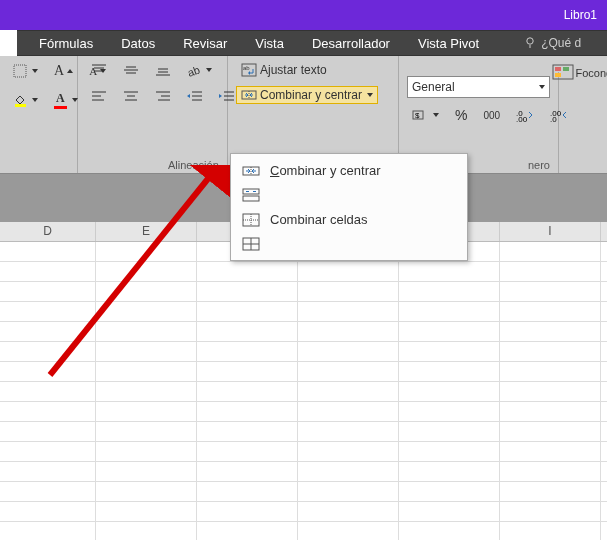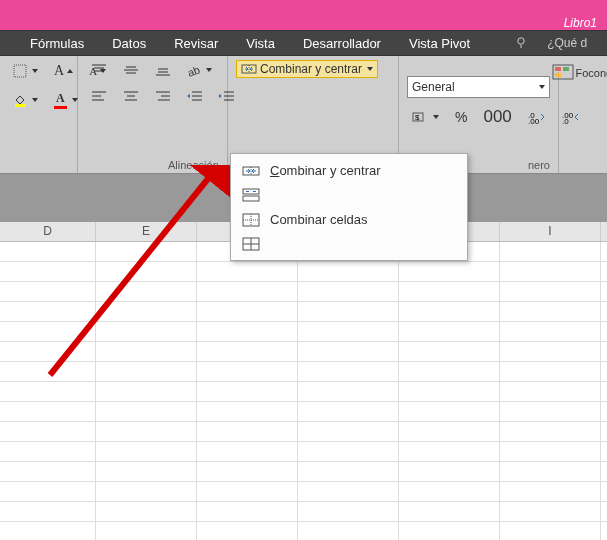--- a/index.html
+++ b/index.html
@@ -1,23 +1,23 @@
 <!DOCTYPE html>
 <html><head>
 <meta charset="utf-8">
 <style>
 * { margin: 0; padding: 0; box-sizing: border-box; font-family: "Segoe UI", Arial, sans-serif; }
 body { width: 607px; height: 540px; background: #fff; overflow: hidden; position: relative; }
 
-.titlebar { height: 30px; background: #ec4899; color: #fff; font-size: 12px; display: flex; align-items: flex-end; justify-content: flex-end; padding-right: 10px; font-style: italic; }
+.titlebar { height: 30px; background: #6d28d9; color: #fff; font-size: 12px; display: flex; align-items: center; justify-content: flex-end; padding-right: 10px; }
 .titlebar span { margin-right: 0; }
 
-.tabbar { height: 26px; background: #444; display: flex; align-items: center; color: #fff; font-size: 13px; padding-left: 30px; border-top: 1px solid #333; border-bottom: 1px solid #333; }
+.tabbar { height: 26px; background: #444; display: flex; align-items: center; color: #fff; font-size: 13px; padding-left: 22px; border-top: 1px solid #333; border-bottom: 1px solid #333; margin-left: 17px; }
 .tabbar .tab { margin-right: 28px; cursor: pointer; }
-.tabbar .tell { margin-left: 16px; display: flex; align-items: center; color: #ccc; font-size: 12px; gap: 15px; }
+.tabbar .tell { margin-left: 16px; display: flex; align-items: center; color: #ccc; font-size: 12px; }
 .tabbar .tell svg { margin-right: 4px; }
 
 .ribbon { height: 118px; background: #cfcfcf; display: flex; border-bottom: 1px solid #888; font-size: 12px; color: #333; }
 .group { border-right: 1px solid #aaa; padding: 4px 8px 2px 8px; display: flex; flex-direction: column; justify-content: space-between; position: relative; }
 .group-rows { display: flex; flex-direction: column; gap: 6px; }
 .row { display: flex; align-items: center; gap: 6px; }
 .btn { padding: 2px 4px; border: 1px solid transparent; display: inline-flex; align-items: center; gap: 3px; cursor: pointer; }
 .caret { width: 0; height: 0; border-left: 3px solid transparent; border-right: 3px solid transparent; border-top: 4px solid #333; margin-left: 2px; }
 .group-label { text-align: left; font-size: 11px; color: #555; margin-top: 2px; }
 
@@ -180,20 +180,31 @@
             </svg>
           </span>
       </div>
     </div>
     <div class="group-label" style="text-align:left;position:absolute;bottom:2px;left:90px">Alineación</div>
   </div>
 
   <div class="group wrap-group">
     <div class="group-rows">
       <div class="row">
+        <span class="btn">
+          <svg width="16" height="14">
+              <rect x="1" y="1" width="14" height="12" fill="none" stroke="#555"></rect>
+              <text x="2" y="7" font-size="6" fill="#333">ab</text>
+              <path d="M12 6 L12 10 L9 10" fill="none" stroke="#2a6fb5"></path>
+              <path d="M9 8 L7 10 L9 12 Z" fill="#2a6fb5"></path>
+            </svg>
+          <span>Ajustar texto</span>
+        </span>
+      </div>
+      <div class="row">
         <span class="merge-active">
           <svg width="16" height="14">
               <rect x="1" y="3" width="14" height="8" fill="none" stroke="#555"></rect>
               <line x1="8" y1="3" x2="8" y2="11" stroke="#555" stroke-dasharray="1 1"></line>
               <path d="M4 7 L7 7 M5 5 L7 7 L5 9" fill="none" stroke="#2a6fb5"></path>
               <path d="M12 7 L9 7 M11 5 L9 7 L11 9" fill="none" stroke="#2a6fb5"></path>
             </svg>
           <span>Combinar y centrar</span>
           <span class="caret"></span>
         </span>
@@ -214,21 +225,21 @@
             <svg width="16" height="14">
               <rect x="1" y="3" width="10" height="8" fill="none" stroke="#555"></rect>
               <text x="3" y="10" font-size="8">$</text>
             </svg>
             <span class="caret"></span>
           </span>
         <span class="btn">
             <span style="font-size:14px">%</span>
           </span>
         <span class="btn">
-            <span style="font-size:17px">000</span>
+            <span style="font-size:10px">000</span>
           </span>
         <span class="btn">
             <svg width="18" height="14">
               <text x="0" y="8" font-size="8">.0</text>
               <text x="0" y="14" font-size="8">.00</text>
               <path d="M13 4 L16 7 L13 10" fill="none" stroke="#2a6fb5"></path>
             </svg>
           </span>
         <span class="btn">
             <svg width="18" height="14">

